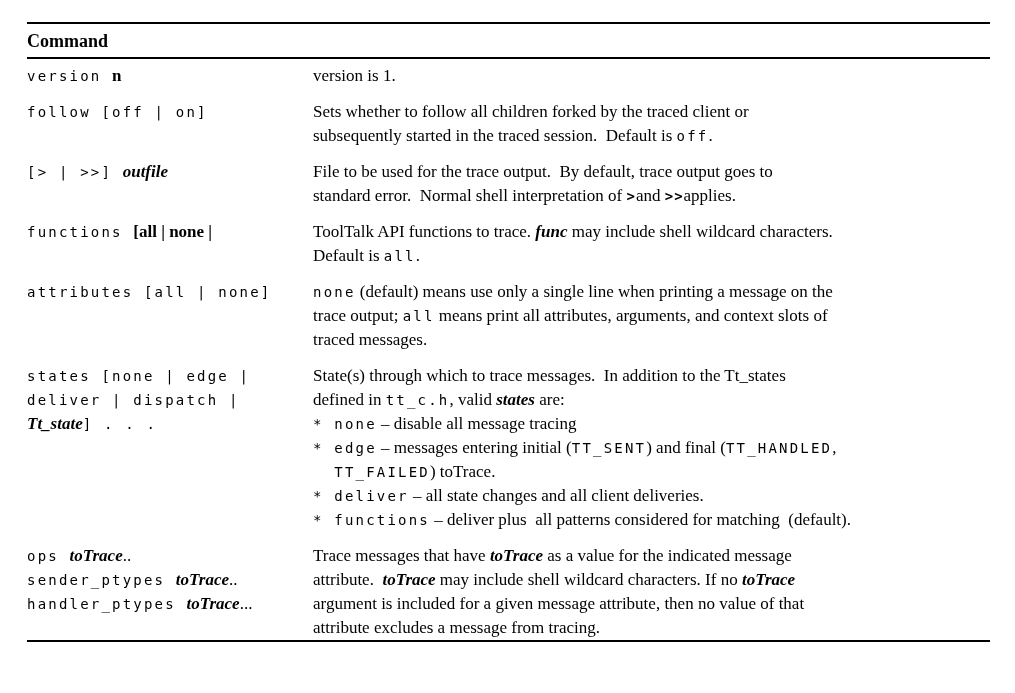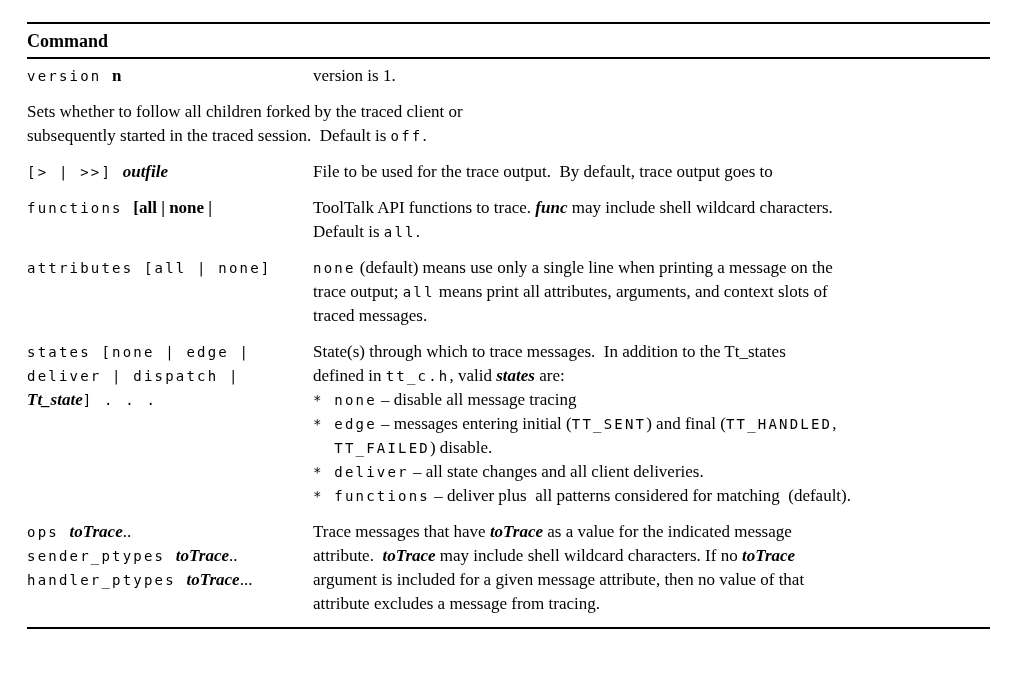--- a/index.html
+++ b/index.html
@@ -16,21 +16,21 @@
     font-size: 17px;
     overflow: hidden;
   }
   .ref-table {
     position: absolute;
     left: 27px;
     top: 22px;
     width: 963px;
     border-top: 2px solid #000;
     border-bottom: 2px solid #000;
-    padding-bottom: 11px;
+    padding-bottom: 0;
   }
   .header-row {
     display: flex;
     border-bottom: 2px solid #000;
     padding: 6px 0 4px 0;
   }
   .header-row .cell-cmd,
   .header-row .cell-desc {
     font-weight: bold;
     font-size: 18px;
@@ -85,31 +85,35 @@
   <div id="rows-container">
       <div class="row first">
         <div class="cell-cmd">
           <div class="line"><span class="seg-mono">version </span><span class="seg-bold">n</span></div>
         </div>
         <div class="cell-desc">
           <div class="line"><span class="seg-serif">version is 1.</span></div>
         </div>
       </div>
       <div class="row">
+        <div class="cell-cmd">
+          <div class="line"><span class="seg-mono">follow [off | on]</span></div>
+        </div>
         <div class="cell-desc">
           <div class="line"><span class="seg-serif">Sets whether to follow all children forked by the traced client or</span></div>
           <div class="line"><span class="seg-serif">subsequently started in the traced session.  Default is </span><span class="seg-mono">off</span><span class="seg-serif">.</span></div>
         </div>
       </div>
       <div class="row">
         <div class="cell-cmd">
           <div class="line"><span class="seg-mono">[&gt; | &gt;&gt;] </span><span class="seg-italic">outfile</span></div>
         </div>
         <div class="cell-desc">
           <div class="line"><span class="seg-serif">File to be used for the trace output.  By default, trace output goes to</span></div>
+          <div class="line"><span class="seg-serif">standard error.  Normal shell interpretation of </span><span class="seg-boldmono">&gt;</span><span class="seg-serif">and </span><span class="seg-boldmono">&gt;&gt;</span><span class="seg-serif">applies.</span></div>
         </div>
       </div>
       <div class="row">
         <div class="cell-cmd">
           <div class="line"><span class="seg-mono">functions </span><span class="seg-bold">[all | none |</span></div>
         </div>
         <div class="cell-desc">
           <div class="line"><span class="seg-serif">ToolTalk API functions to trace. </span><span class="seg-italic">func</span><span class="seg-serif"> may include shell wildcard characters.</span></div>
           <div class="line"><span class="seg-serif">Default is </span><span class="seg-mono">all</span><span class="seg-serif">.</span></div>
         </div>
@@ -128,21 +132,21 @@
         <div class="cell-cmd">
           <div class="line"><span class="seg-mono">states [none | edge |</span></div>
           <div class="line"><span class="seg-mono">deliver | dispatch |</span></div>
           <div class="line"><span class="seg-italic">Tt_state</span><span class="seg-mono">] . . .</span></div>
         </div>
         <div class="cell-desc">
           <div class="line"><span class="seg-serif">State(s) through which to trace messages.  In addition to the Tt_states</span></div>
           <div class="line"><span class="seg-serif">defined in </span><span class="seg-mono">tt_c.h</span><span class="seg-serif">, valid </span><span class="seg-italic">states</span><span class="seg-serif"> are:</span></div>
           <div class="line"><span class="seg-mono">* none</span><span class="seg-serif"> – disable all message tracing</span></div>
           <div class="line"><span class="seg-mono">* edge</span><span class="seg-serif"> – messages entering initial (</span><span class="seg-mono">TT_SENT</span><span class="seg-serif">) and final (</span><span class="seg-mono">TT_HANDLED</span><span class="seg-serif">,</span></div>
-          <div class="line"><span class="seg-mono">  TT_FAILED</span><span class="seg-serif">) disable.</span></div>
+          <div class="line"><span class="seg-mono">  TT_FAILED</span><span class="seg-serif">) toTrace.</span></div>
           <div class="line"><span class="seg-mono">* deliver</span><span class="seg-serif"> – all state changes and all client deliveries.</span></div>
           <div class="line"><span class="seg-mono">* functions</span><span class="seg-serif"> – deliver plus  all patterns considered for matching  (default).</span></div>
         </div>
       </div>
       <div class="row">
         <div class="cell-cmd">
           <div class="line"><span class="seg-mono">ops </span><span class="seg-italic">toTrace</span><span class="seg-serif">..</span></div>
           <div class="line"><span class="seg-mono">sender_ptypes </span><span class="seg-italic">toTrace</span><span class="seg-serif">..</span></div>
           <div class="line"><span class="seg-mono">handler_ptypes </span><span class="seg-italic">toTrace</span><span class="seg-serif">...</span></div>
         </div>

